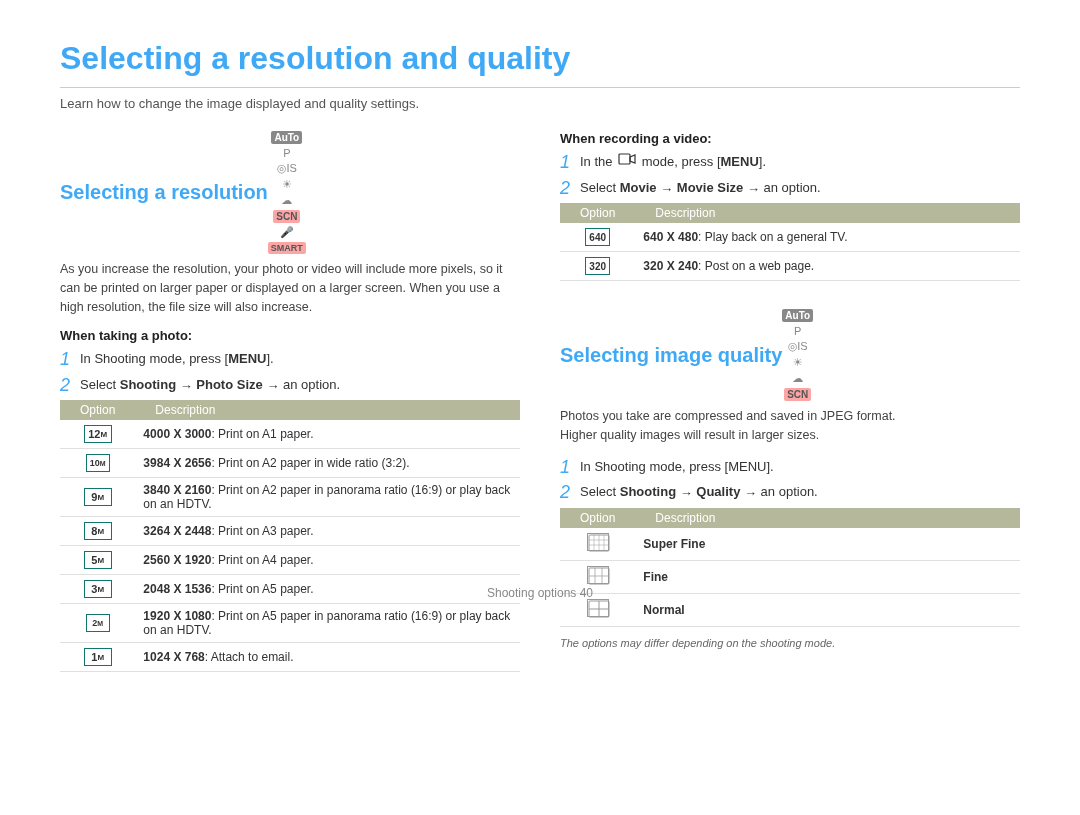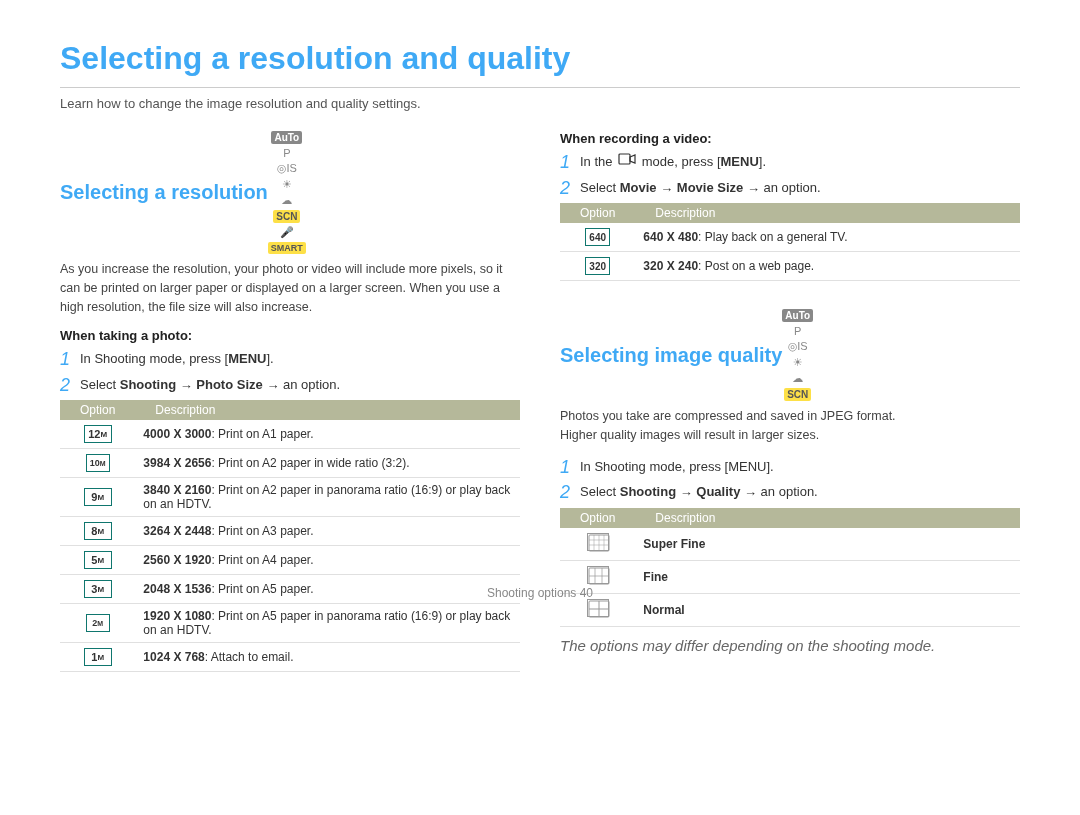--- a/index.html
+++ b/index.html
@@ -53,21 +53,21 @@
       display: inline-flex;
       align-items: center;
       gap: 3px;
       font-size: 11px;
       color: #888;
       font-weight: normal;
       flex-direction: column;
     }
     .icon-badge {
       display: inline-block;
-      background: #fde047;
+      background: #fca5a5;
       color: #555;
       border-radius: 2px;
       padding: 1px 3px;
       font-size: 10px;
       font-weight: bold;
     }
     .icon-badge.auto {
       background: #888;
       color: #fff;
     }
@@ -156,42 +156,42 @@
       width: 22px;
       height: 18px;
       border: 1px solid #999;
       position: relative;
     }
     .quality-icon svg {
       width: 22px;
       height: 18px;
     }
     .footer-note {
-      font-size: 15px;
+      font-size: 11px;
       color: #666;
       margin-top: 6px;
       font-style: italic;
     }
     .page-footer {
       position: absolute;
       bottom: 22px;
       left: 0;
       right: 0;
       text-align: center;
       font-size: 12px;
       color: #888;
     }
   </style>
 </head>
 <body>
 
 <div class="page">
 
   <h1 class="page-title">Selecting a resolution and quality</h1>
-  <p class="page-subtitle">Learn how to change the image resolution and quality settings.</p>
+  <p class="page-subtitle">Learn how to change the image displayed and quality settings.</p>
 
   <div class="two-col">
 
     <div class="left-col">
       <div class="section-title">
         <span>Selecting a resolution</span>
         <span class="section-title-icons">
           <span class="icon-badge auto">AuTo</span>
           <span>P</span>
           <span style="font-size:11px;">◎IS</span>

